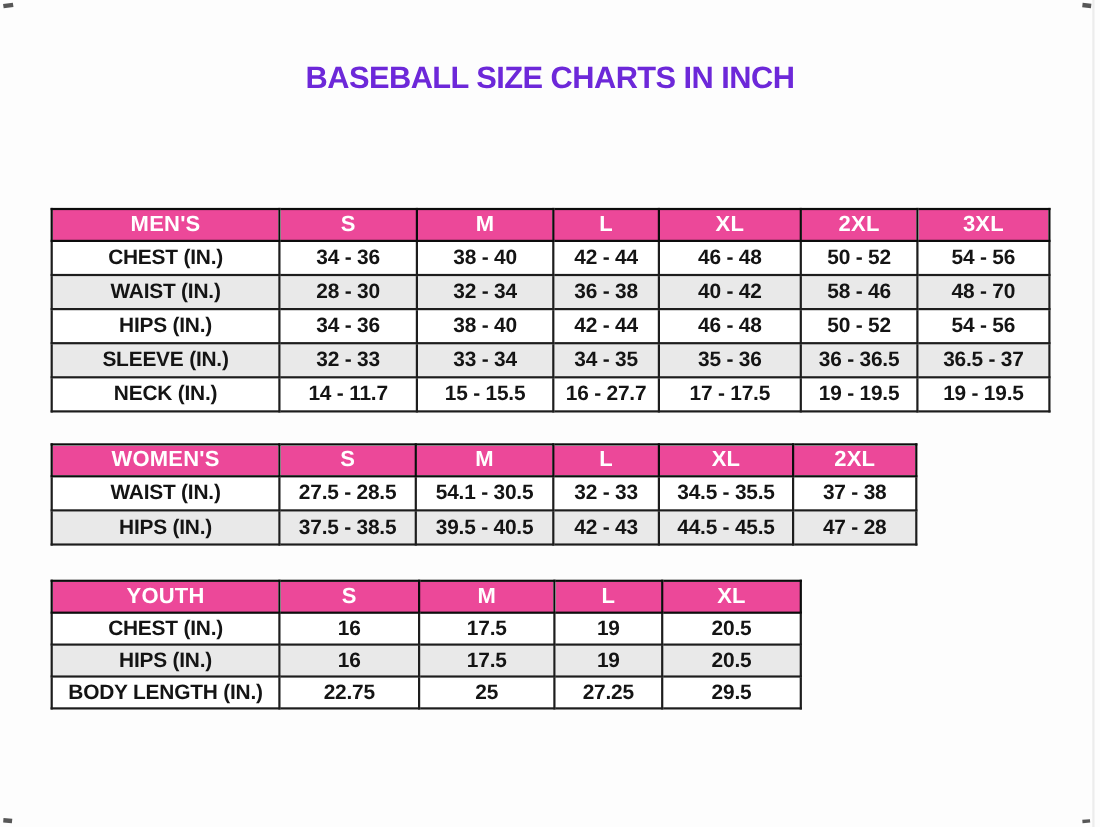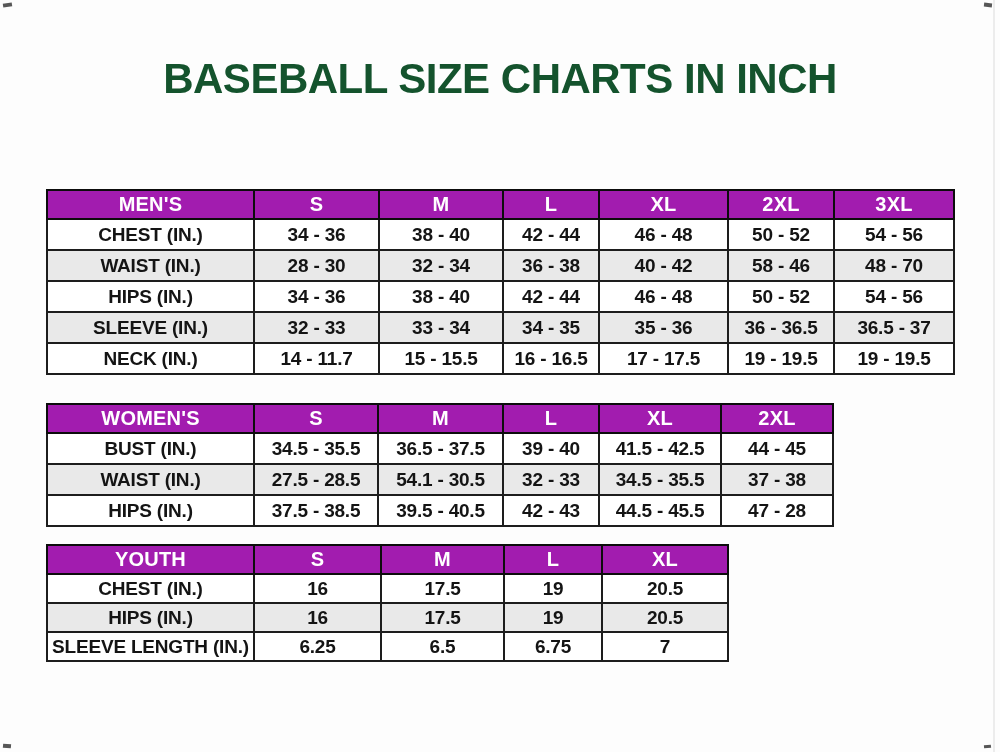--- a/index.html
+++ b/index.html
@@ -8,48 +8,48 @@
     width: 1000px;
     height: 752px;
     background: #fdfdfd;
     font-family: "Liberation Sans", sans-serif;
     position: relative;
     overflow: hidden;
   }
   .page-title {
     margin: 56px 0 0 0;
     text-align: center;
-    font-size: 42px;
+    font-size: 28px;
     font-weight: bold;
     letter-spacing: -0.5px;
-    color: #14532d;
+    color: #6d28d9;
     line-height: 1.1;
   }
   .tables-wrap {
     position: absolute;
     left: 46px;
     top: 189px;
   }
   table.size-table {
     border-collapse: collapse;
     table-layout: fixed;
   }
   table.size-table.mens   { width: 907px; margin-bottom: 28px; }
-  table.size-table.womens { width: 786px; margin-bottom: 17px; }
+  table.size-table.womens { width: 786px; margin-bottom: 31px; }
   table.size-table.youth  { width: 681px; }
   .size-table th, .size-table td {
     padding: 0;
     text-align: center;
     font-weight: bold;
     border: 2px solid #1d1d1d;
     white-space: nowrap;
     overflow: hidden;
   }
   .size-table thead th {
-    background: #a21caf;
+    background: #ec4899;
     color: #ffffff;
     border-color: #0c0c0c;
     font-size: 20px;
     height: 27px;
     letter-spacing: 0.2px;
   }
   .size-table tbody td {
     font-size: 19px;
     color: #141414;
     height: 29px;
@@ -133,21 +133,21 @@
             <td>33 - 34</td>
             <td>34 - 35</td>
             <td>35 - 36</td>
             <td>36 - 36.5</td>
             <td>36.5 - 37</td>
           </tr>
           <tr>
             <td>NECK (IN.)</td>
             <td>14 - 11.7</td>
             <td>15 - 15.5</td>
-            <td>16 - 16.5</td>
+            <td>16 - 27.7</td>
             <td>17 - 17.5</td>
             <td>19 - 19.5</td>
             <td>19 - 19.5</td>
           </tr>
         </tbody>
       </table>
     <table class="size-table womens">
         <colgroup>
           <col style="width: 207px;">
           <col style="width: 124px;">
@@ -161,28 +161,20 @@
             <th>WOMEN'S</th>
             <th>S</th>
             <th>M</th>
             <th>L</th>
             <th>XL</th>
             <th>2XL</th>
           </tr>
         </thead>
         <tbody>
           <tr>
-            <td>BUST (IN.)</td>
-            <td>34.5 - 35.5</td>
-            <td>36.5 - 37.5</td>
-            <td>39 - 40</td>
-            <td>41.5 - 42.5</td>
-            <td>44 - 45</td>
-          </tr>
-          <tr>
             <td>WAIST (IN.)</td>
             <td>27.5 - 28.5</td>
             <td>54.1 - 30.5</td>
             <td>32 - 33</td>
             <td>34.5 - 35.5</td>
             <td>37 - 38</td>
           </tr>
           <tr>
             <td>HIPS (IN.)</td>
             <td>37.5 - 38.5</td>
@@ -219,25 +211,25 @@
             <td>20.5</td>
           </tr>
           <tr>
             <td>HIPS (IN.)</td>
             <td>16</td>
             <td>17.5</td>
             <td>19</td>
             <td>20.5</td>
           </tr>
           <tr>
-            <td>SLEEVE LENGTH (IN.)</td>
-            <td>6.25</td>
-            <td>6.5</td>
-            <td>6.75</td>
-            <td>7</td>
+            <td>BODY LENGTH (IN.)</td>
+            <td>22.75</td>
+            <td>25</td>
+            <td>27.25</td>
+            <td>29.5</td>
           </tr>
         </tbody>
       </table>
   </div>
 
   <div class="edge-line-right"></div>
   <div class="speck tl"></div>
   <div class="speck tr"></div>
   <div class="speck bl"></div>
   <div class="speck br"></div>

